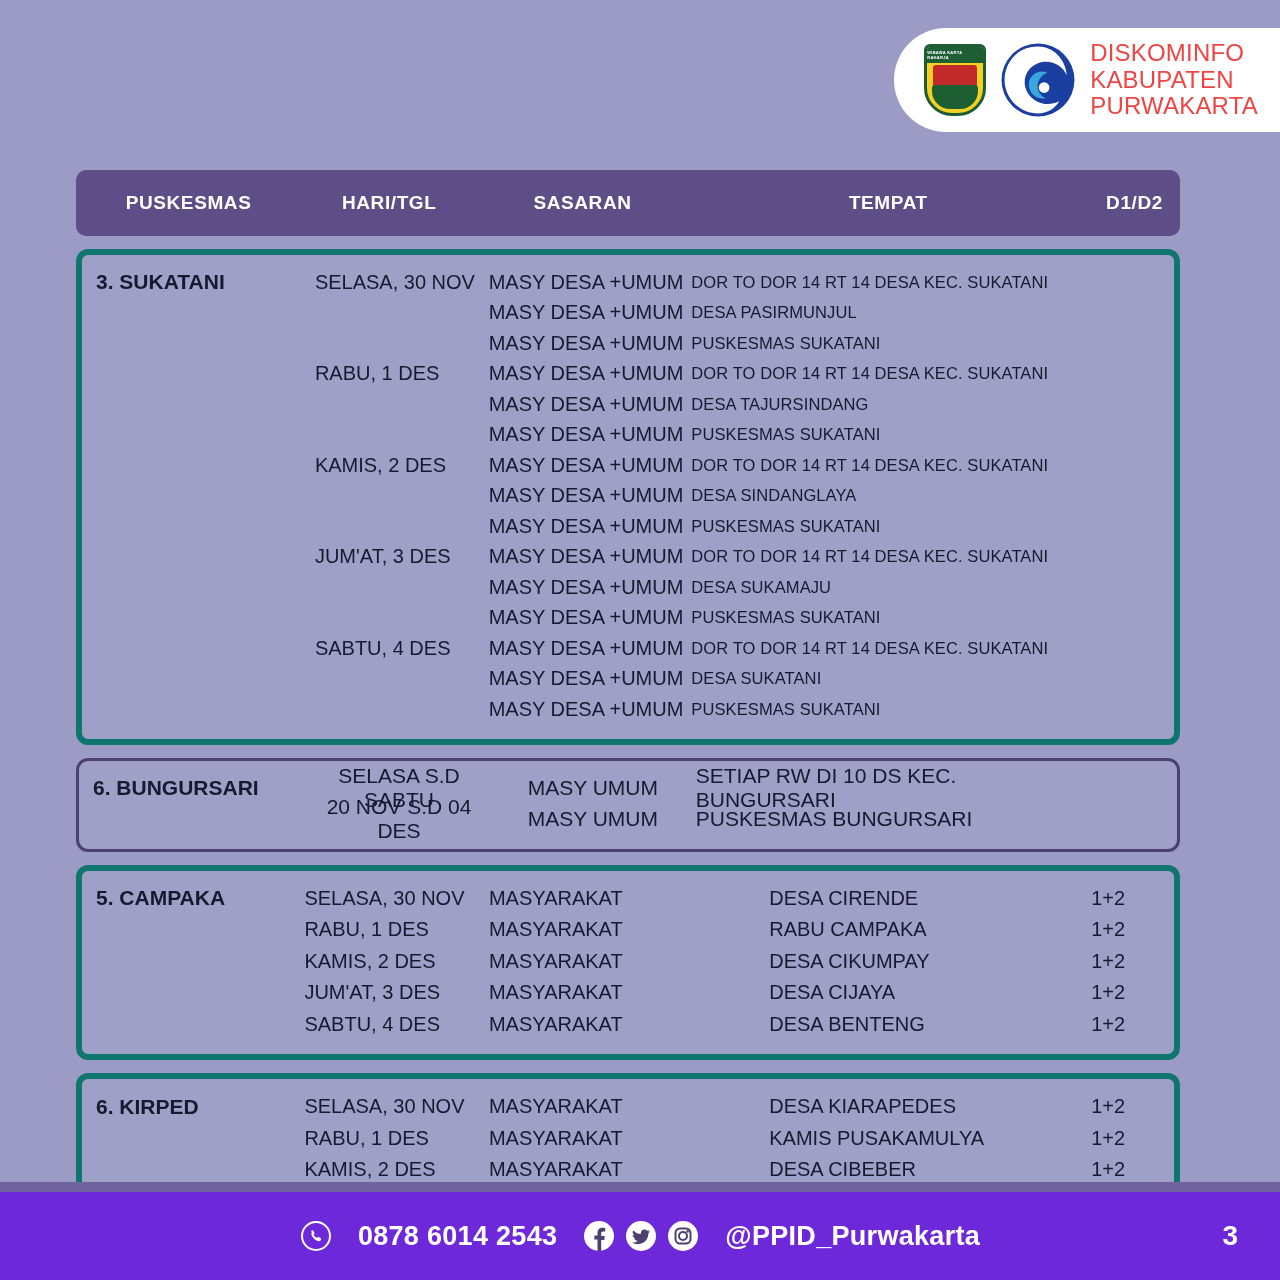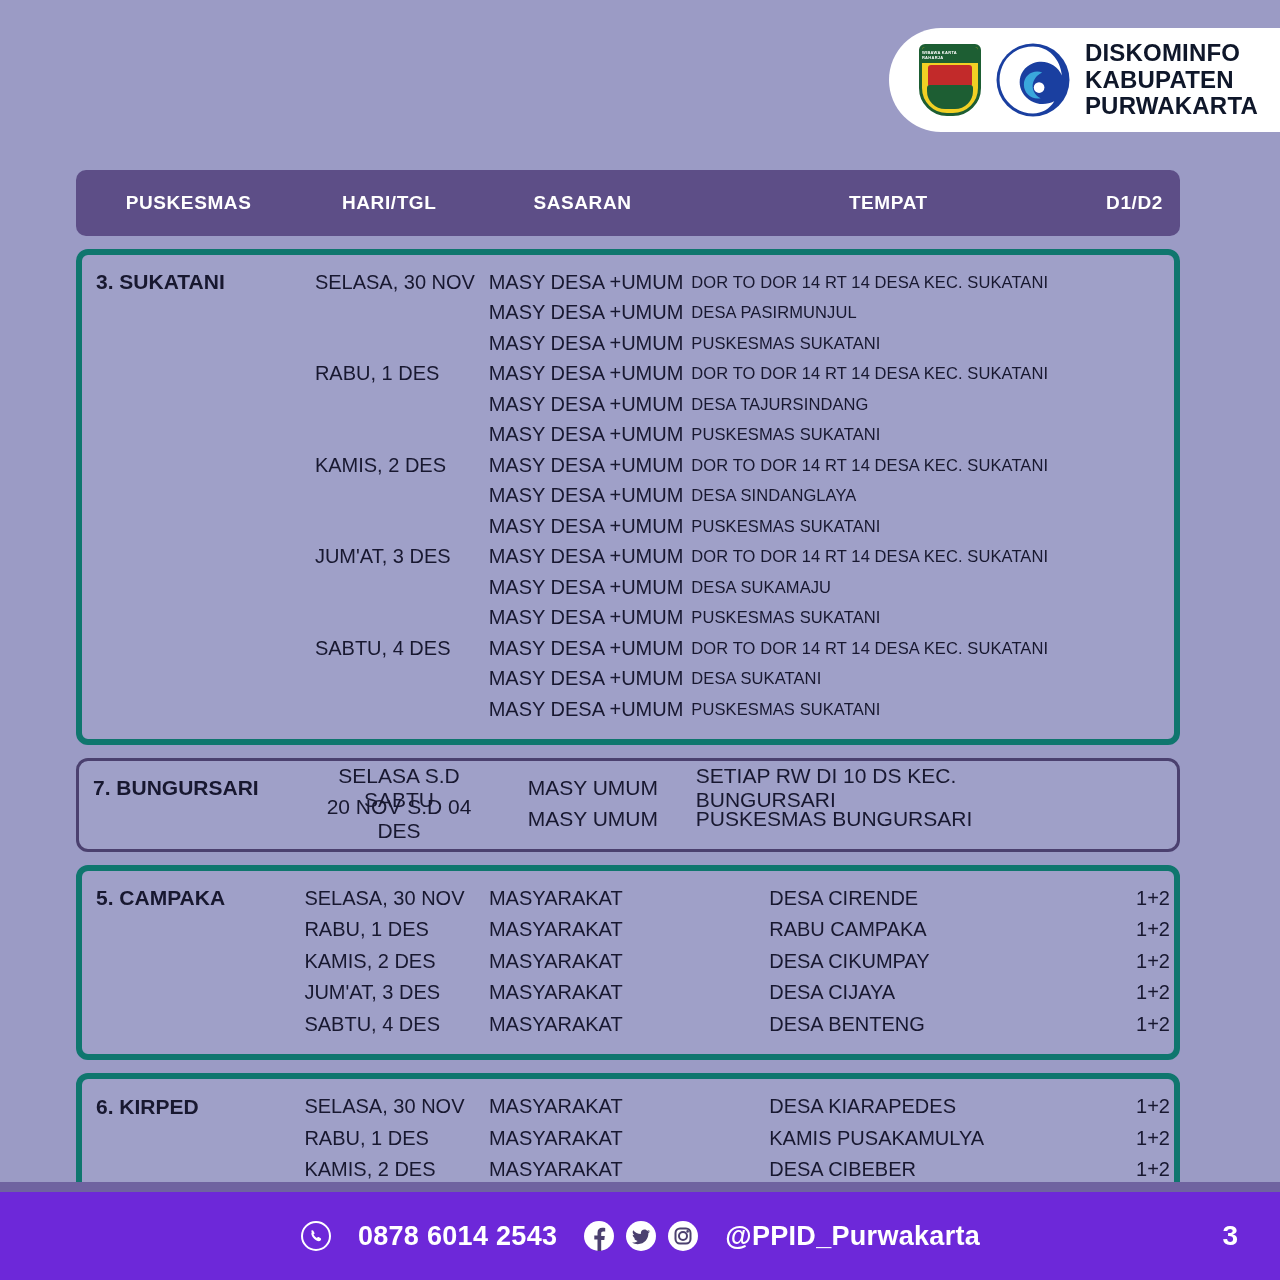--- a/index.html
+++ b/index.html
@@ -49,21 +49,21 @@
     position: absolute; top: 18px; left: 6px; right: 6px; height: 22px;
     background: #c22a2a; border-radius: 3px;
   }
   .crest .crest-bot {
     position: absolute; bottom: 4px; left: 5px; right: 5px; height: 24px;
     background: #1d5e33; border-radius: 3px 3px 18px 18px;
   }
   .wave-logo { width: 76px; height: 76px; }
   .org-name {
     font-size: 24px; line-height: 1.12;
-    font-weight: bold; color: #0f172a; letter-spacing: .2px;
+    font-weight: normal; color: #ef4444; letter-spacing: .2px;
   }
 
   
   .table-wrap {
     position: absolute;
     top: 170px; left: 76px; width: 1104px;
   }
   .thead {
     background: #5d4e87;
     border-radius: 10px;
@@ -125,21 +125,21 @@
   .b4 .row { height: 31px; }
   .b4 .pusk { font-size: 21px; }
   .b4 .hari { width: 200px; text-align: center; font-size: 21px; }
   .b4 .sas  { width: 200px; text-align: center; font-size: 21px; }
   .b4 .tmp  { font-size: 21px; padding-left: 6px; }
 
   .b5 .row, .b6 .row { height: 31.5px; }
   .b5 .hari, .b6 .hari { width: 200px; text-align: left; padding-left: 10px; }
   .b5 .sas,  .b6 .sas  { width: 215px; text-align: left; padding-left: 10px; }
   .b5 .tmp,  .b6 .tmp  { padding-left: 92px; }
-  .b5 .dd,   .b6 .dd   { width: 120px; text-align: right; padding-left: 30px; }
+  .b5 .dd,   .b6 .dd   { width: 120px; text-align: left; padding-left: 30px; }
 
   
   .footer {
     position: absolute;
     bottom: 0; left: 0; right: 0;
     height: 88px;
     background: #6d28d9;
     display: flex;
     align-items: center;
     justify-content: center;
@@ -299,21 +299,21 @@
         <div class="cell pusk"></div>
         <div class="cell hari"></div>
         <div class="cell sas">MASY DESA +UMUM</div>
         <div class="cell tmp">PUSKESMAS SUKATANI</div>
         <div class="cell dd"></div>
       </div>
     </div>
 
     <div class="block b4 thick">
       <div class="row">
-        <div class="cell pusk">7. BUNGURSARI</div>
+        <div class="cell pusk">6. BUNGURSARI</div>
         <div class="cell hari">SELASA S.D SABTU</div>
         <div class="cell sas">MASY UMUM</div>
         <div class="cell tmp">SETIAP RW DI 10 DS KEC. BUNGURSARI</div>
         <div class="cell dd"></div>
       </div>
       <div class="row">
         <div class="cell pusk"></div>
         <div class="cell hari">20 NOV S.D 04 DES</div>
         <div class="cell sas">MASY UMUM</div>
         <div class="cell tmp">PUSKESMAS BUNGURSARI</div>

